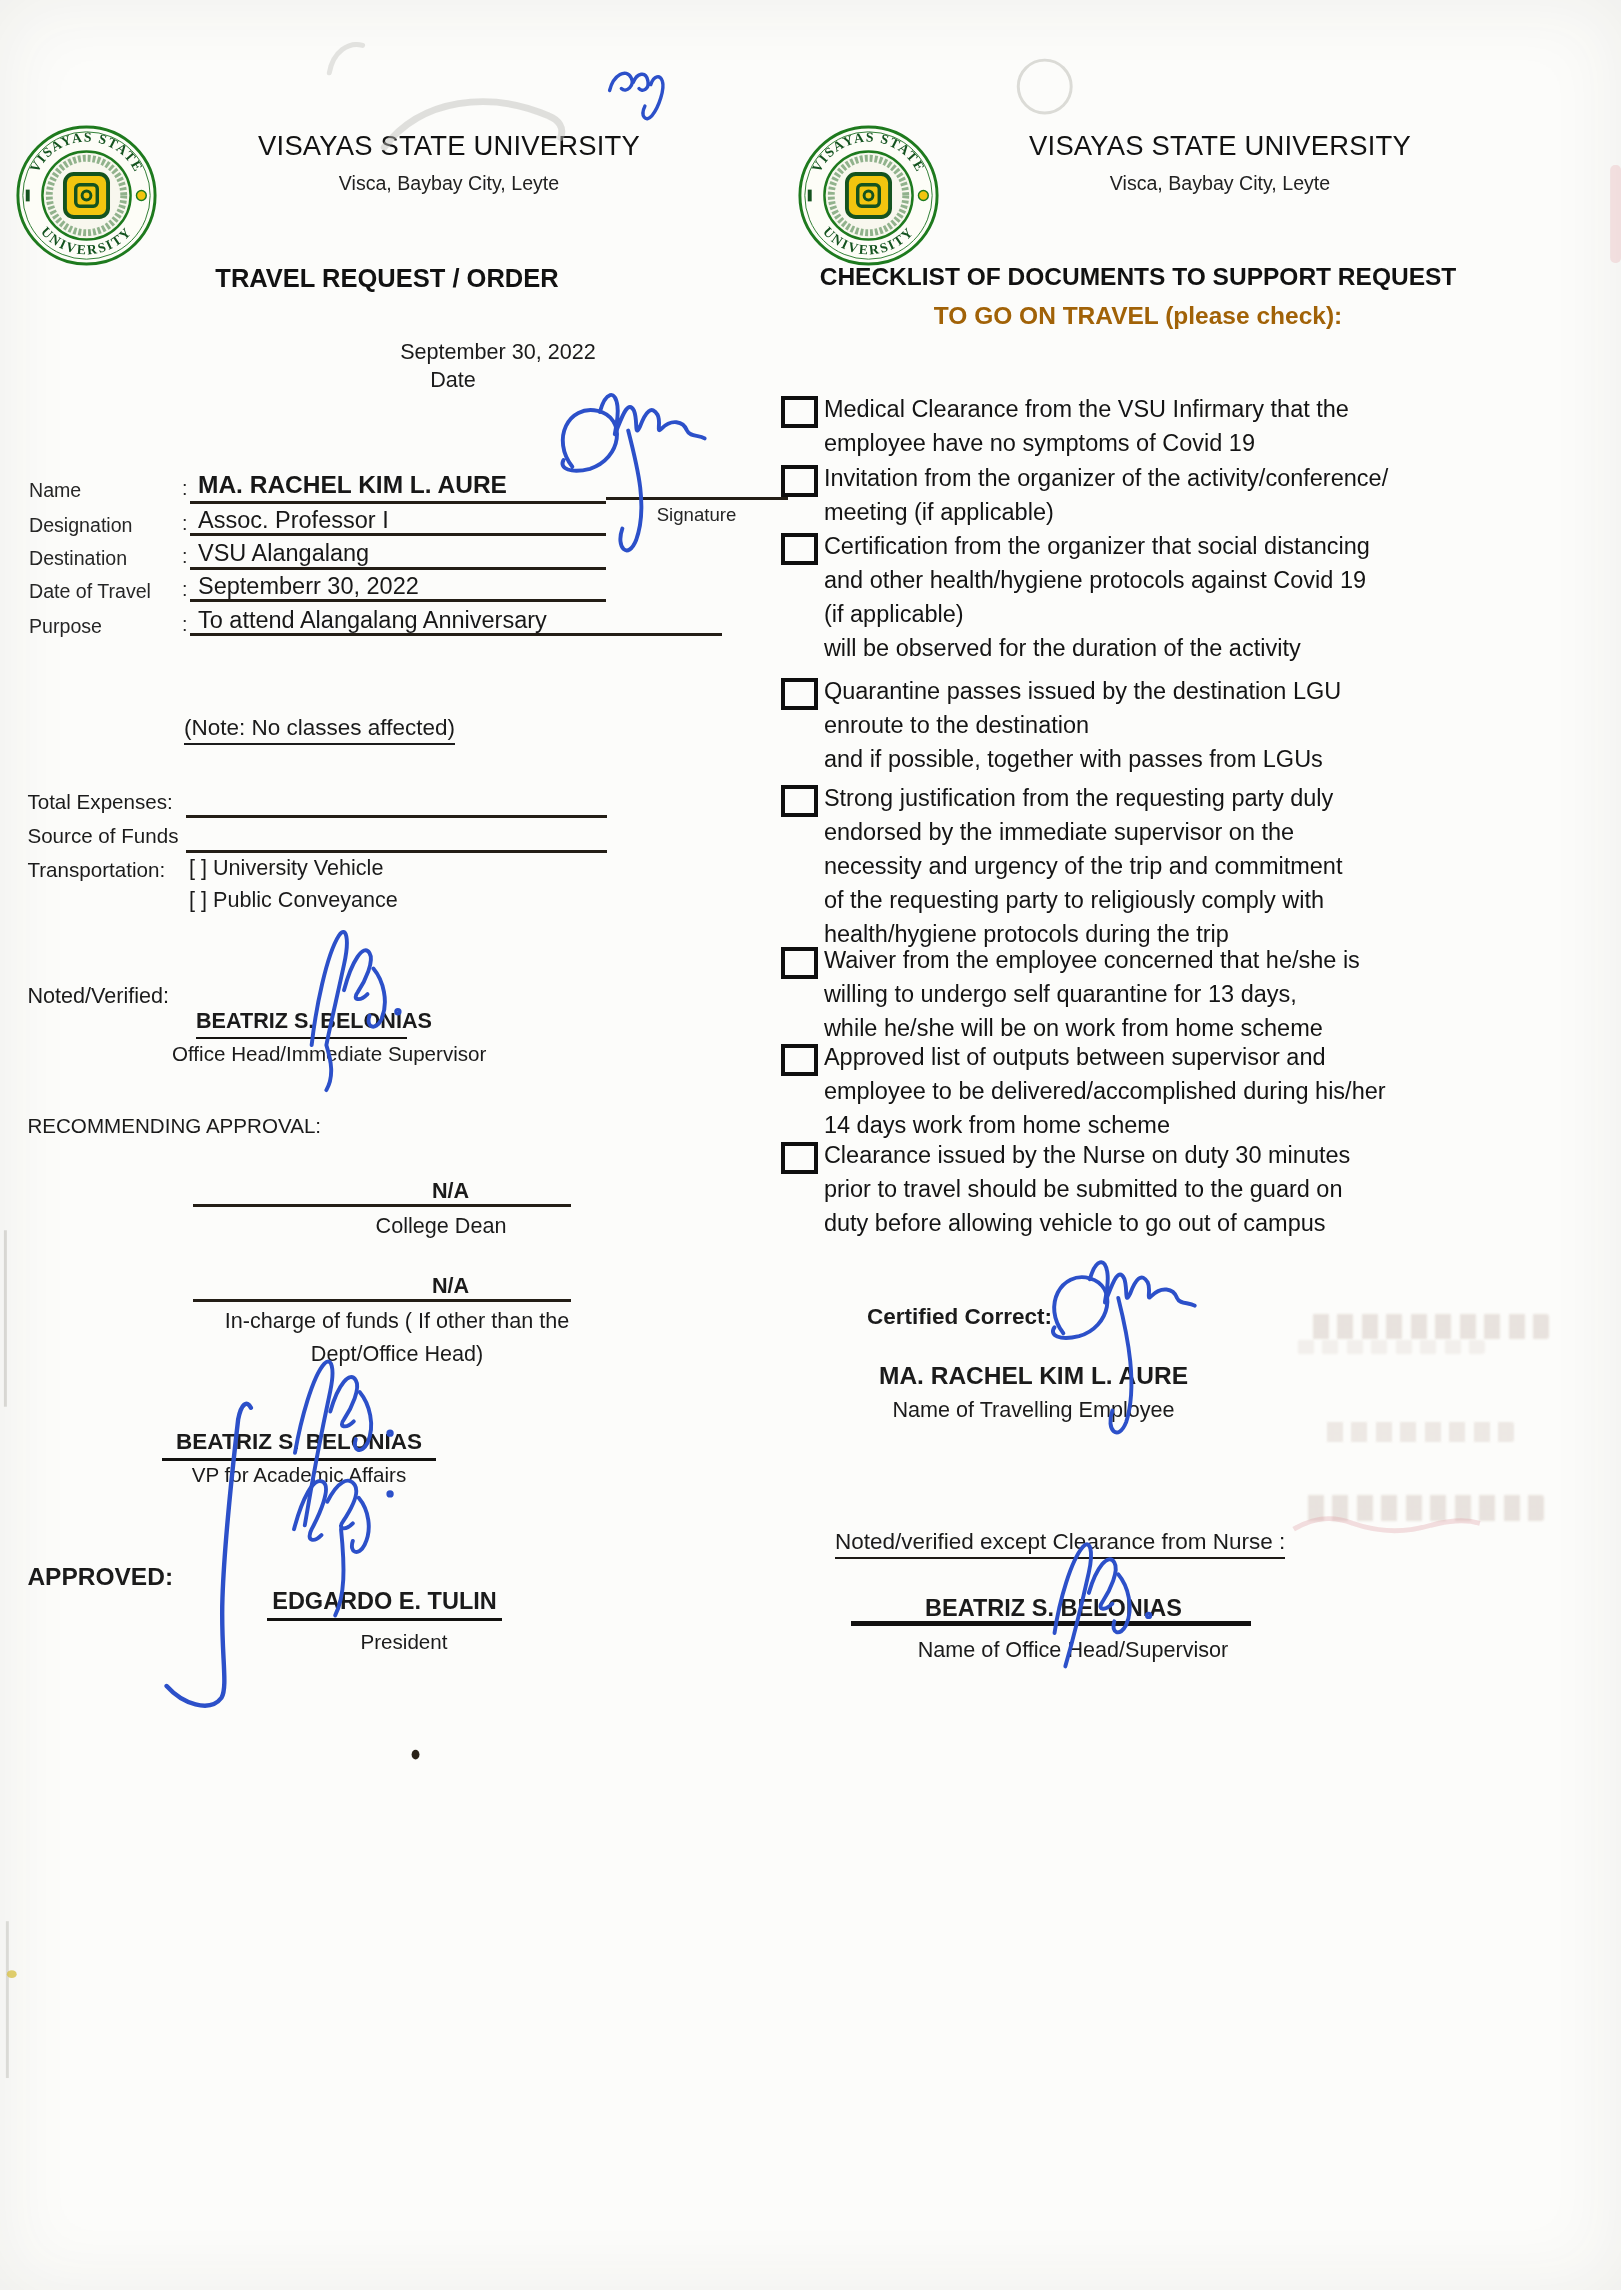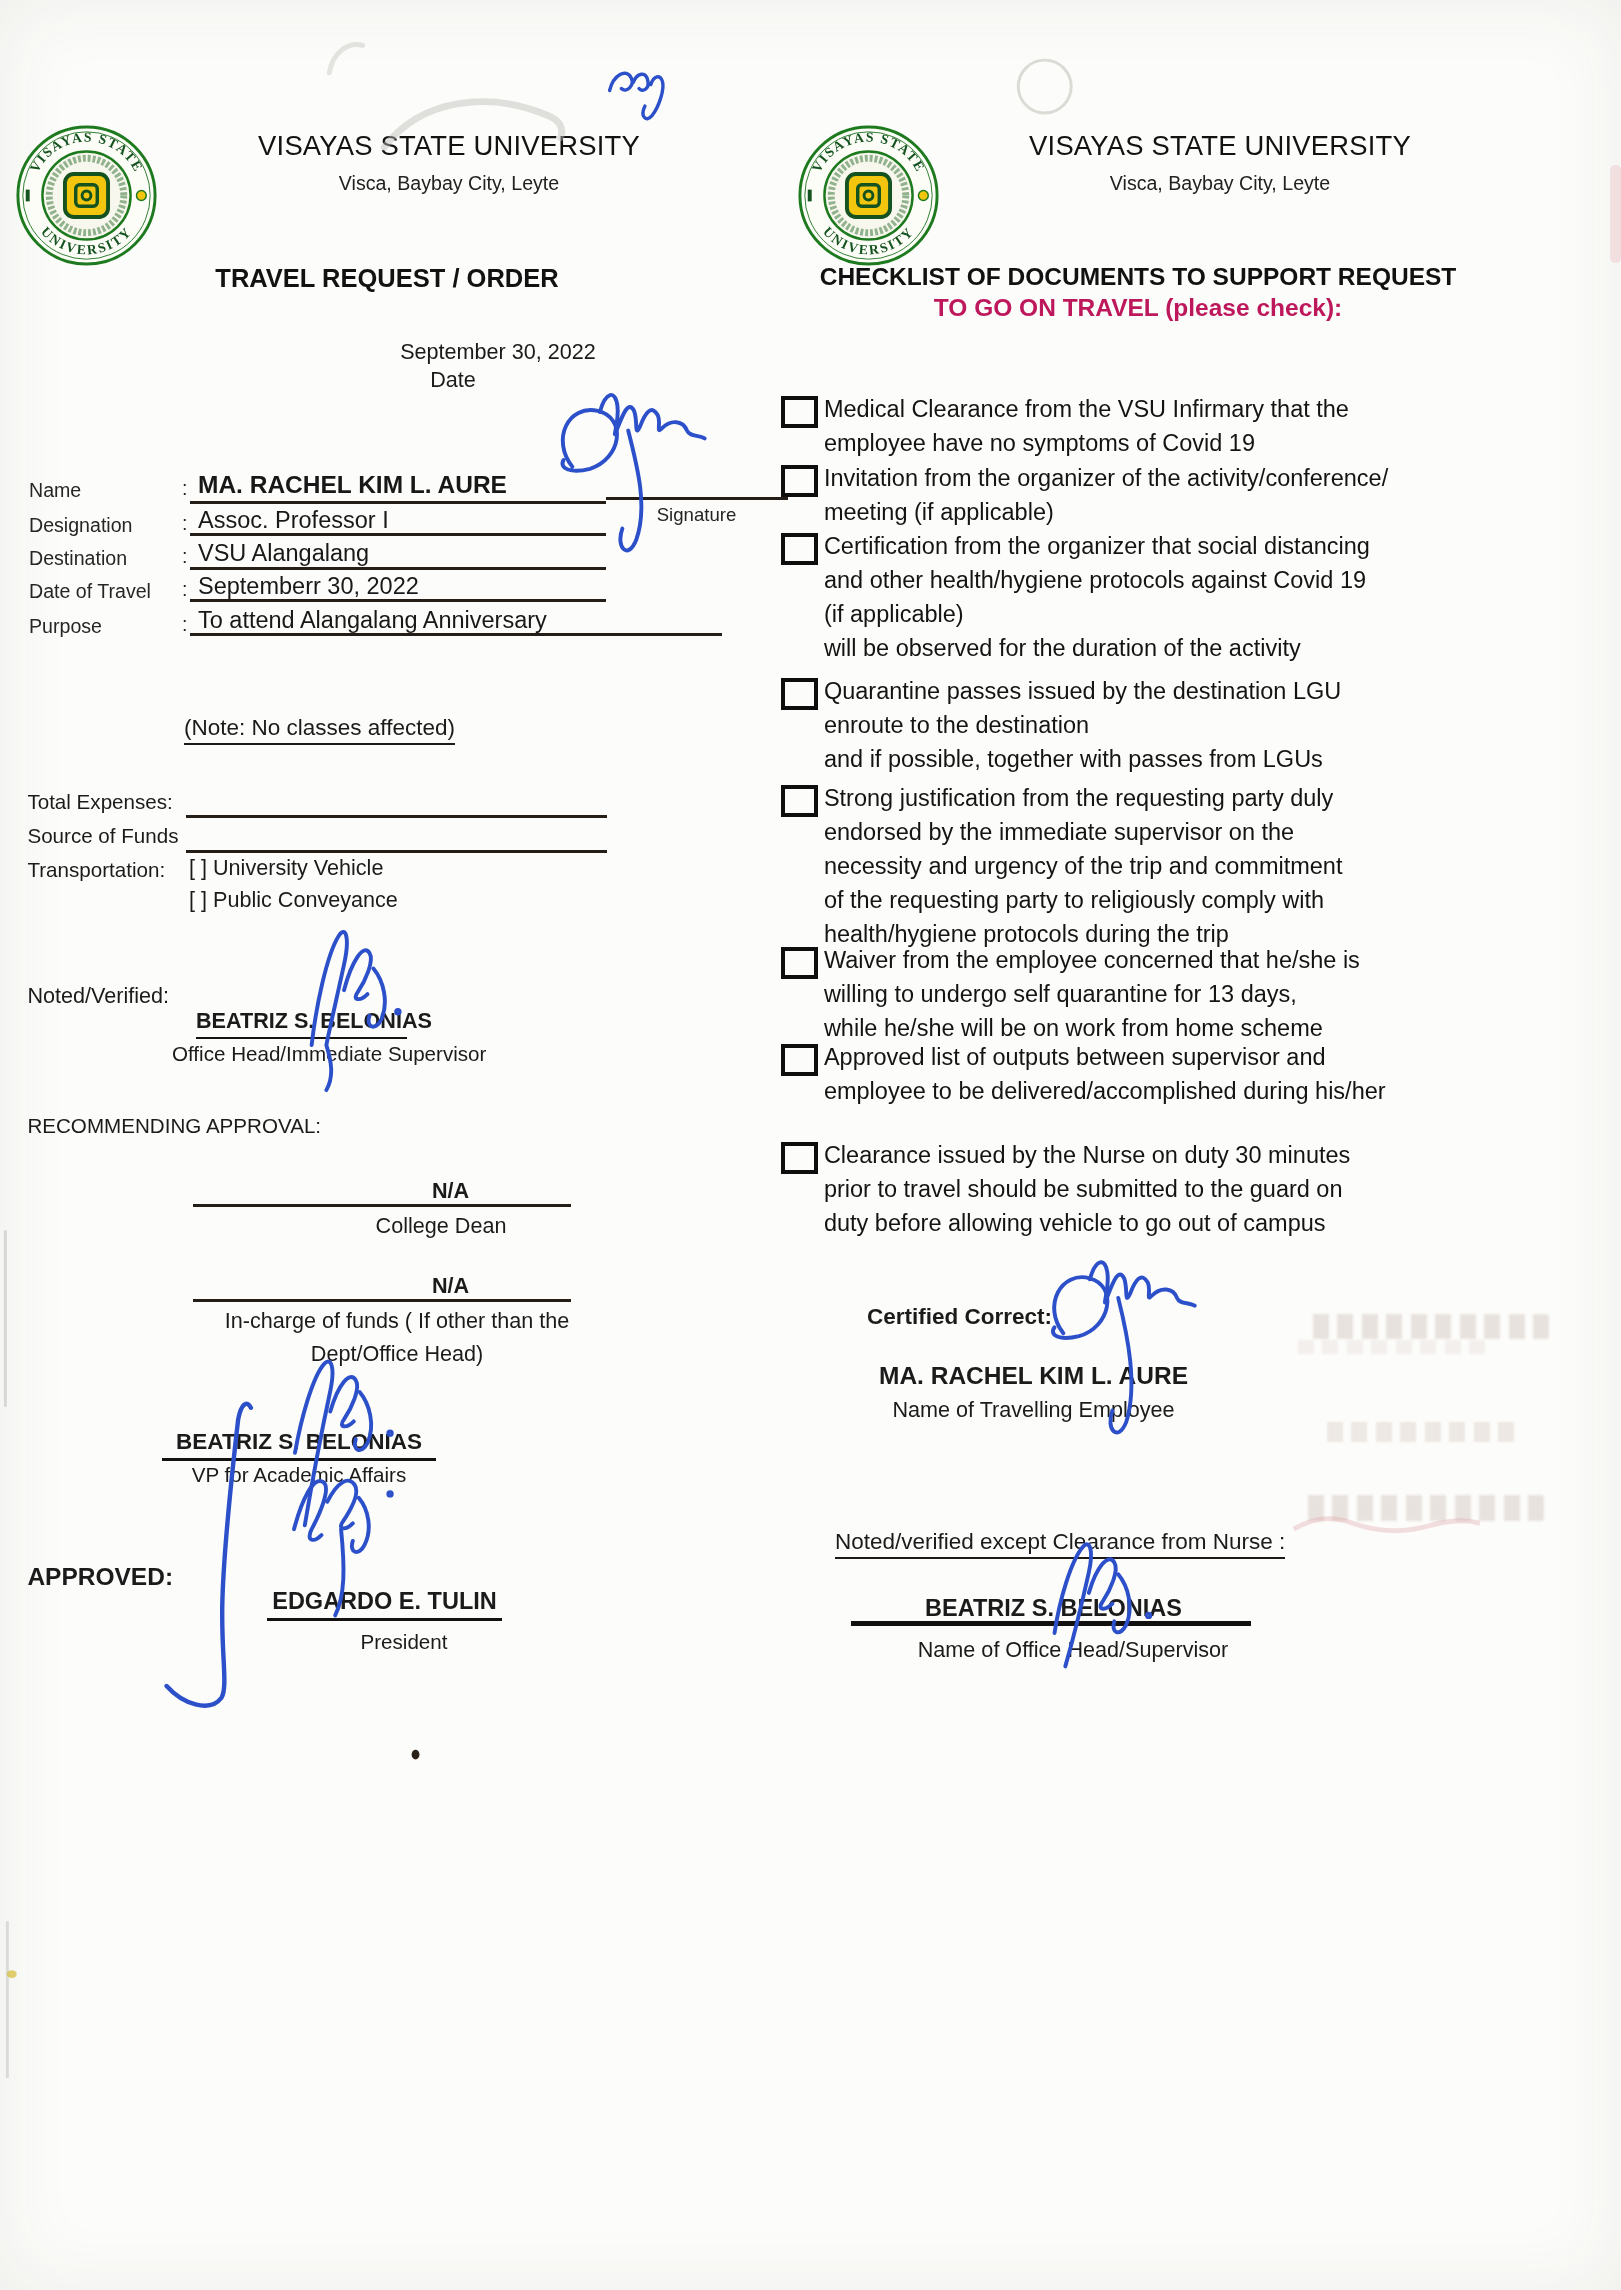--- a/index.html
+++ b/index.html
@@ -142,21 +142,21 @@
     <rect x="63" y="63" width="22" height="22" rx="4" fill="none" stroke="#14531f" stroke-width="3.5"></rect>
     <circle cx="74" cy="74" r="4.5" fill="none" stroke="#14531f" stroke-width="3"></circle>
     <circle cx="130" cy="74" r="5" fill="#f2c50f" stroke="#1e7a1e" stroke-width="1.5"></circle>
     <rect x="12" y="68" width="4" height="12" fill="#14531f"></rect>
   </svg>
 
   <div class="abs ctr hdr" style="left:975px;top:130px;width:490px;">VISAYAS STATE UNIVERSITY</div>
   <div class="abs ctr addr" style="left:975px;top:172px;width:490px;">Visca, Baybay City, Leyte</div>
 
   <div class="abs ctr b" style="left:789px;top:263px;width:698px;font-size:24.5px;color:#111;">CHECKLIST OF DOCUMENTS TO SUPPORT REQUEST</div>
-  <div class="abs ctr b" style="left:789px;top:294px;width:698px;font-size:24.5px;color:#be185d;">TO GO ON TRAVEL (please check):</div>
+  <div class="abs ctr b" style="left:789px;top:302px;width:698px;font-size:24.5px;color:#a16207;">TO GO ON TRAVEL (please check):</div>
 
   <div>
       <div class="check-item" style="top: 392px;">
         <span class="cbox"></span>
         <span class="ctext">
           <span class="cline">Medical Clearance from the VSU Infirmary that the</span>
           <span class="cline">employee have no symptoms of Covid 19</span>
         </span>
       </div>
       <div class="check-item" style="top: 461px;">
@@ -199,20 +199,21 @@
           <span class="cline">Waiver from the employee concerned that he/she is</span>
           <span class="cline">willing to undergo self quarantine for 13 days,</span>
           <span class="cline">while he/she will be on work from home scheme</span>
         </span>
       </div>
       <div class="check-item" style="top: 1040px;">
         <span class="cbox"></span>
         <span class="ctext">
           <span class="cline">Approved list of outputs between supervisor and</span>
           <span class="cline">employee to be delivered/accomplished during his/her</span>
+          <span class="cline">14 days work from home scheme</span>
         </span>
       </div>
       <div class="check-item" style="top: 1138px;">
         <span class="cbox"></span>
         <span class="ctext">
           <span class="cline">Clearance issued by the Nurse on duty 30 minutes</span>
           <span class="cline">prior to travel should be submitted to the guard on</span>
           <span class="cline">duty before allowing vehicle to go out of campus</span>
         </span>
       </div>

